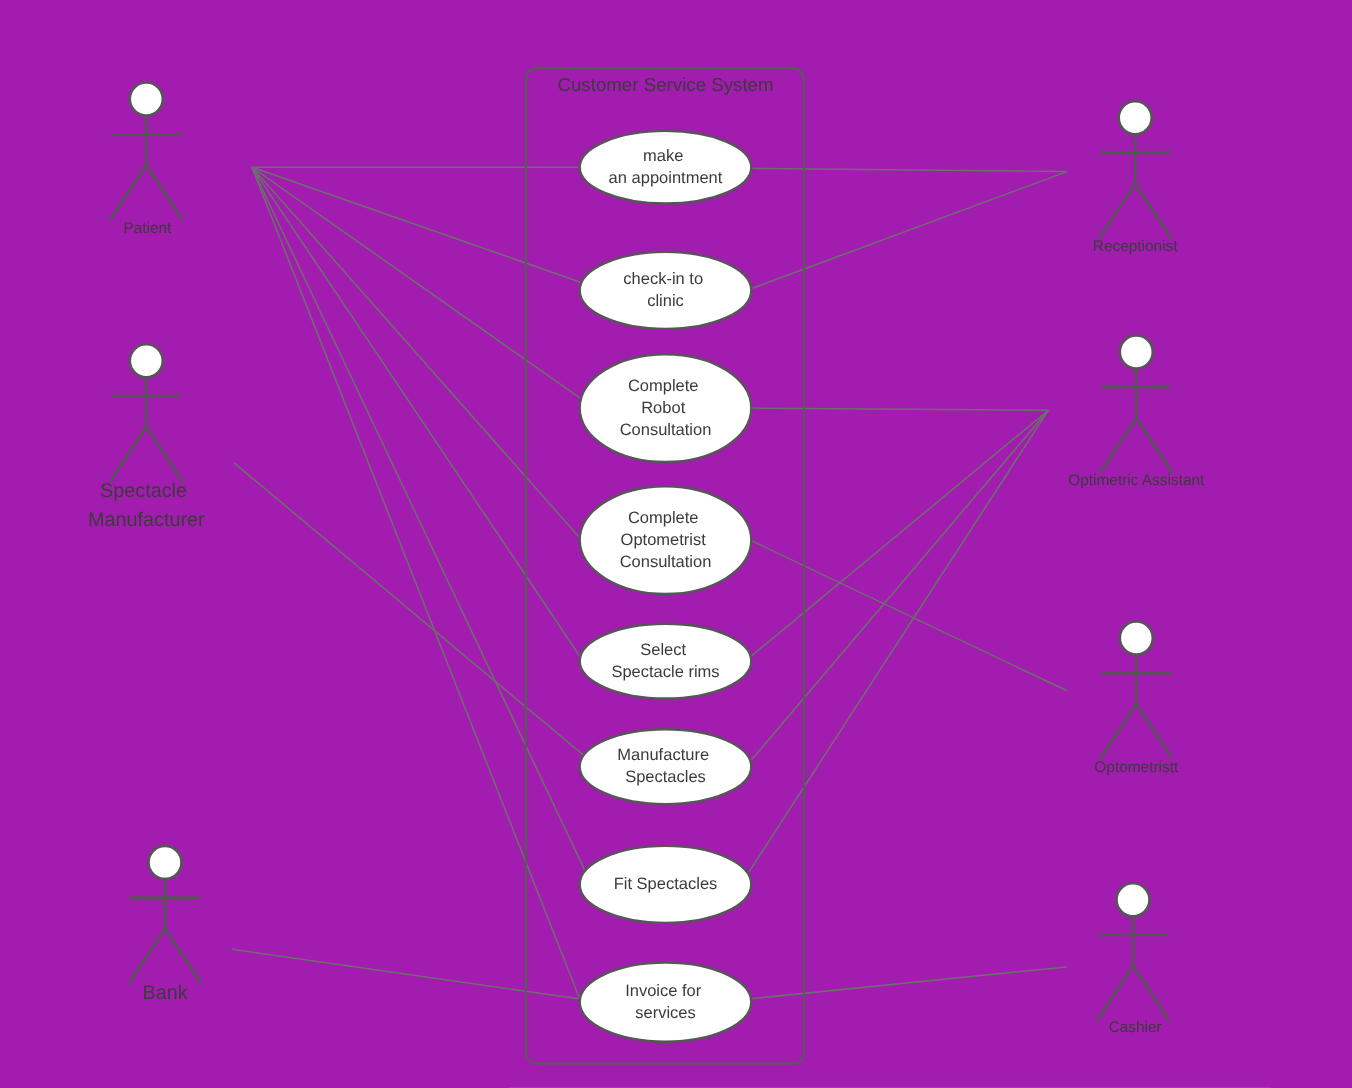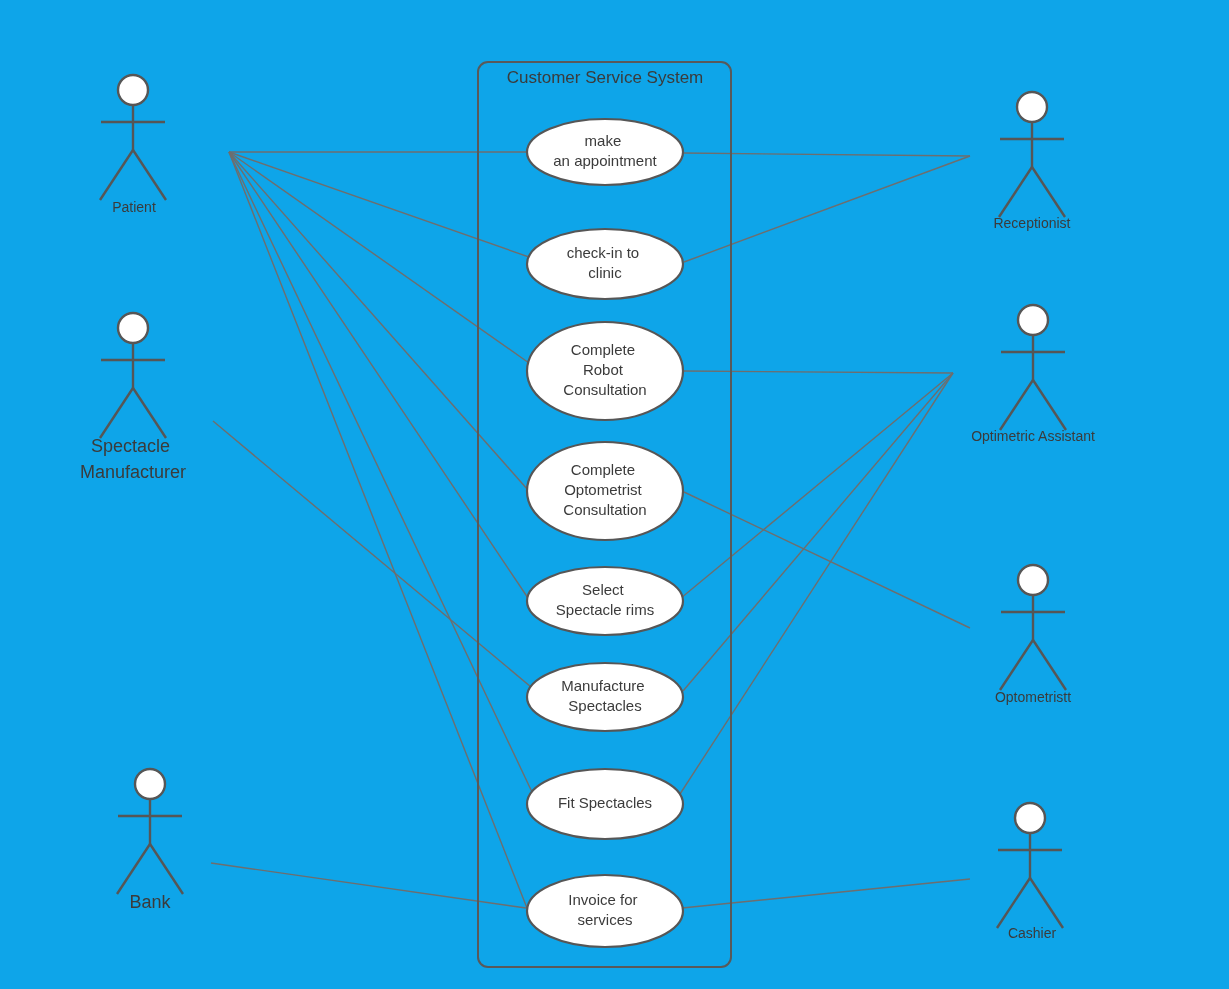--- a/index.html
+++ b/index.html
@@ -5,21 +5,21 @@
   html, body {
     margin: 0;
     padding: 0;
     background: #ffffff;
     font-family: "Liberation Sans", sans-serif;
   }
   .stage {
     position: relative;
     width: 1229px;
     height: 989px;
-    background: #0ea5e9;
+    background: #a21caf;
     overflow: hidden;
   }
   svg { display: block; }
   .connector {
     stroke: #6e6e6e;
     stroke-width: 1.4;
     fill: none;
   }
   .boundary {
     fill: none;

